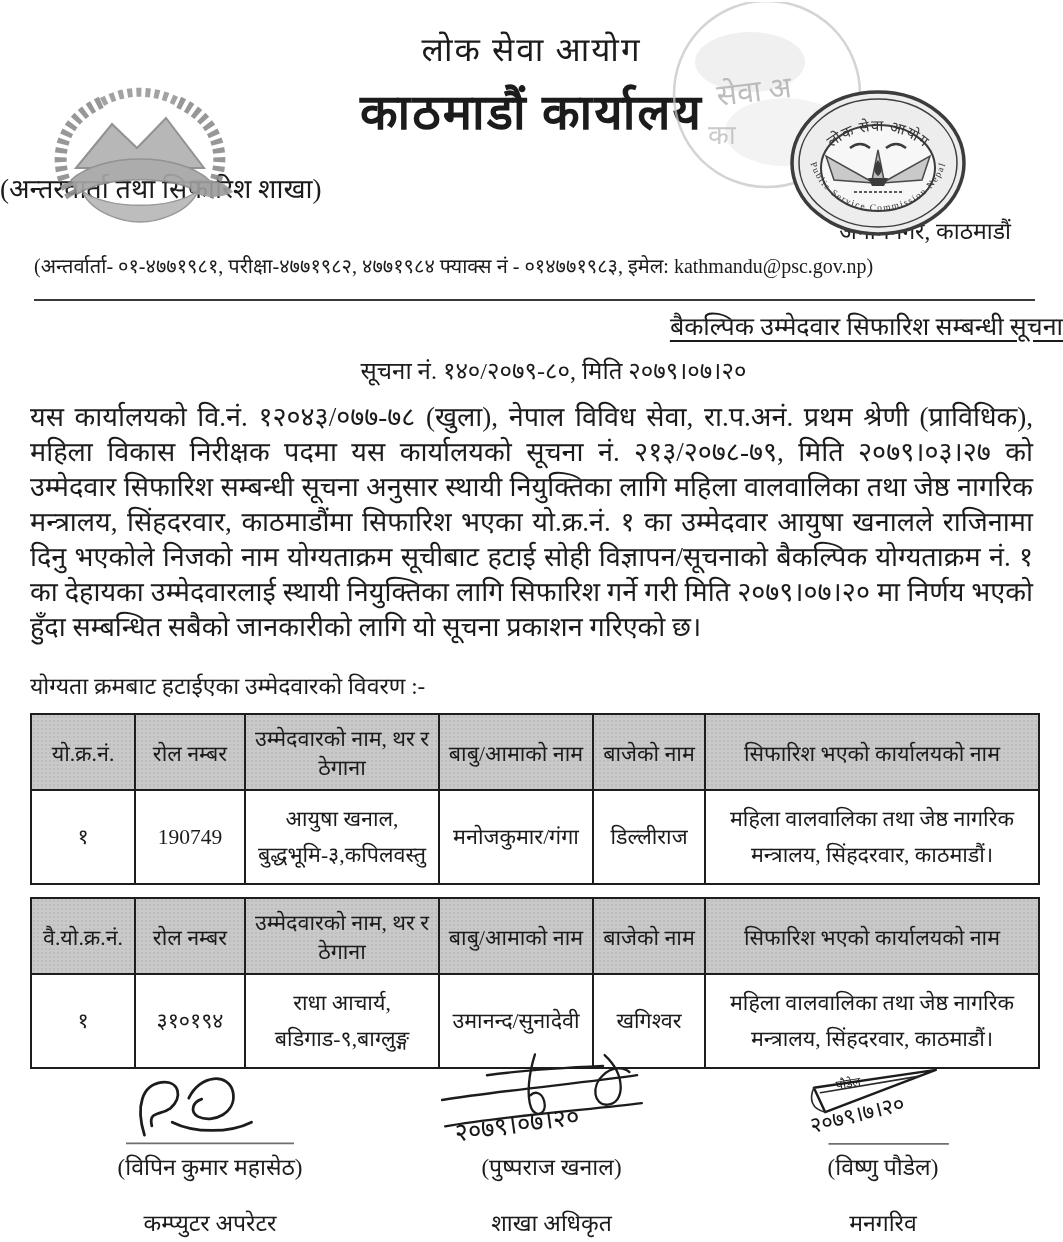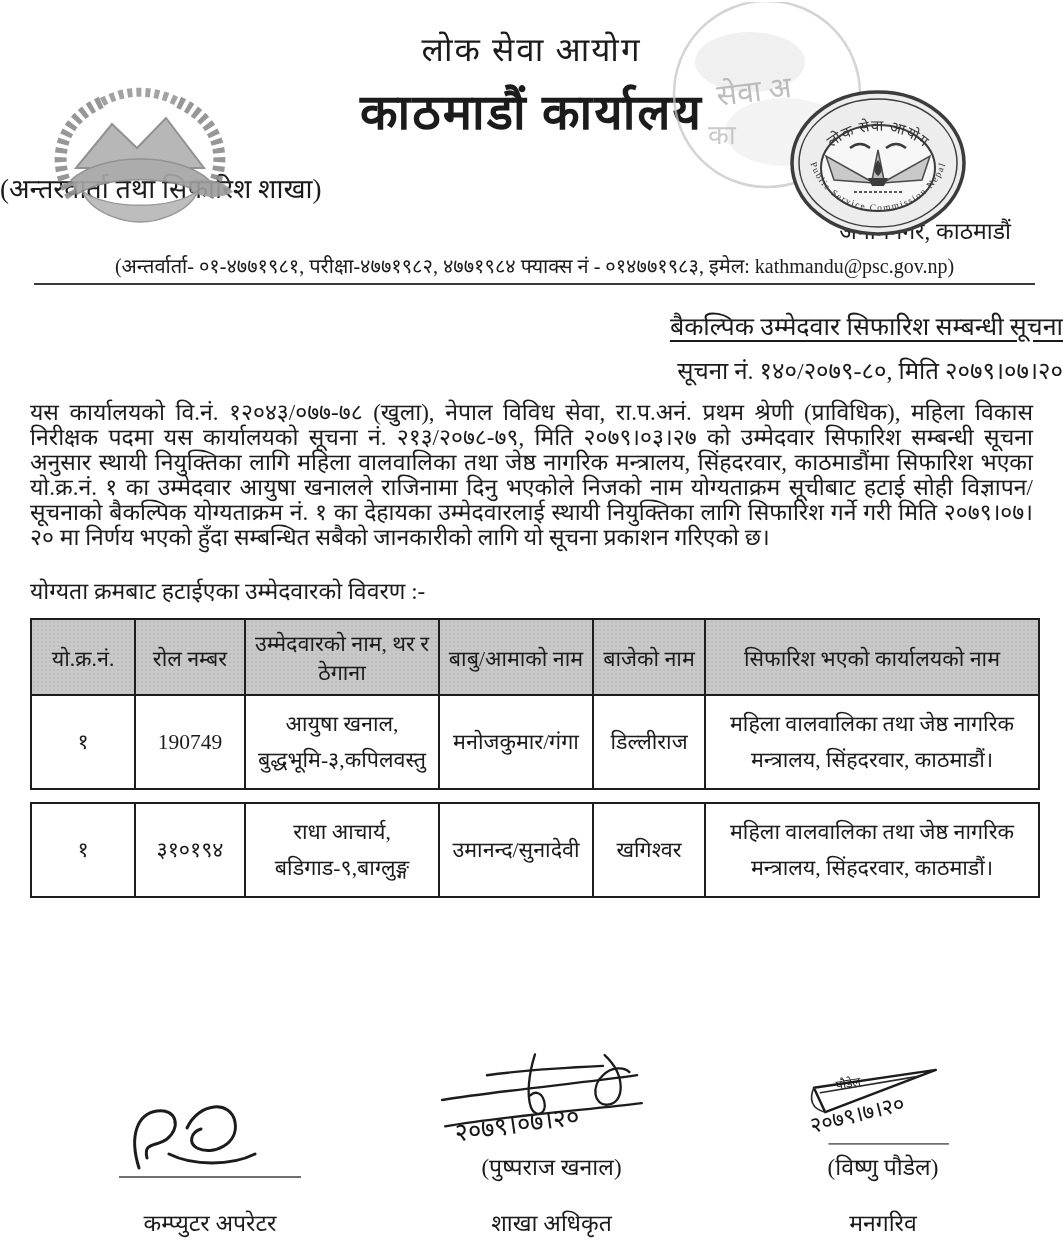--- a/index.html
+++ b/index.html
@@ -13,34 +13,33 @@
   }
   
   .letterhead{position:relative;height:298px;}
   .org-name{text-align:center;font-size:33px;padding-top:26px;letter-spacing:2px;}
   .office-name{text-align:center;font-size:49px;font-weight:700;margin-top:6px;letter-spacing:2px;}
   .branch-name{text-align:left;font-size:27px;margin-top:26px;}
   .address-line{text-align:right;font-size:23px;margin:8px 52px 0 0;}
   .contact-line{
     margin:6px 28px 0 34px;
     font-size:20px;
-    text-align:center;
     border-bottom:2px solid #3a3a3a;
-    padding-bottom:4px;
+    padding-bottom:20px;
     white-space:nowrap;
   }
   .emblem{position:absolute;left:40px;top:80px;width:200px;height:150px;opacity:.92;}
   .seal{position:absolute;left:788px;top:88px;width:180px;height:150px;}
   .watermark{position:absolute;left:650px;top:2px;width:235px;height:200px;pointer-events:none;}
   
   .notice-title{text-align:right;font-size:25px;margin-top:10px;text-decoration:underline;text-underline-offset:5px;}
-  .notice-number{text-align:right;font-size:24px;margin-top:11px;margin-left:44px;}
+  .notice-number{text-align:center;font-size:24px;margin-top:11px;margin-left:44px;}
   .notice-body{
     margin:14px 30px 0 30px;
-    font-size:23px;line-height:25px;
+    font-size:27px;line-height:35px;
     text-align:justify;
   }
   
   .sec-heading{margin:24px 11px 0 30px;font-size:23px;}
   table.detail{
     border-collapse:collapse;
     margin:12px 0 0 30px;
     width:1008px;
     table-layout:fixed;
   }
@@ -176,20 +175,28 @@
   <table class="detail">
     <colgroup>
       <col class="col-sn">
         <col class="col-roll">
         <col class="col-name">
       <col class="col-parents">
         <col class="col-gf">
         <col class="col-office">
     </colgroup>
     <tbody>
+        <tr>
+      <th>वै.यो.क्र.नं.</th>
+      <th>रोल नम्बर</th>
+      <th>उम्मेदवारको नाम, थर र ठेगाना</th>
+      <th>बाबु/आमाको नाम</th>
+      <th>बाजेको नाम</th>
+      <th>सिफारिश भएको कार्यालयको नाम</th>
+    </tr>
     <tr>
       <td>१</td>
       <td>३१०१९४</td>
       <td class="name-cell">
         <div>राधा आचार्य,</div>
         <div>बडिगाड-९,बाग्लुङ्ग</div>
       </td>
       <td>उमानन्द/सुनादेवी</td>
       <td>खगिश्वर</td>
       <td>महिला वालवालिका तथा जेष्ठ नागरिक मन्त्रालय, सिंहदरवार, काठमाडौं।</td>
@@ -199,20 +206,21 @@
 
   <div class="signatures">
 
     <div class="sig-block left">
       <svg width="230" height="104" viewBox="0 0 230 104">
         <path class="pen" d="M44,90 C34,58 42,36 62,33 C82,30 86,50 72,61 C61,69 48,64 52,80"></path>
         <path class="pen" d="M92,50 C104,24 136,22 140,44 C144,66 118,78 102,70 C93,65 96,54 106,51"></path>
         <path class="pen" d="M74,76 C98,88 136,88 160,76"></path>
         <line x1="24" y1="99" x2="206" y2="99" stroke="#6f6f6f" stroke-width="2"></line>
       </svg>
+      <div class="signatory-name">(विपिन कुमार महासेठ)</div>
       <div class="signatory-title">कम्प्युटर अपरेटर</div>
     </div>
 
     <div class="sig-block middle">
       <svg width="300" height="124" viewBox="0 0 300 124">
         <path class="pen" d="M128,3 C120,28 117,56 123,72 C129,86 144,80 140,64 C137,52 128,50 122,56"></path>
         <path class="pen" d="M66,30 C110,24 172,20 216,18"></path>
         <path class="pen" d="M8,62 C82,50 192,40 260,30"></path>
         <path class="pen" d="M218,4 C246,30 244,66 222,68 C204,70 200,44 216,30 C226,20 242,18 250,26"></path>
         <path class="pen" d="M12,96 C92,82 204,74 266,66"></path>

